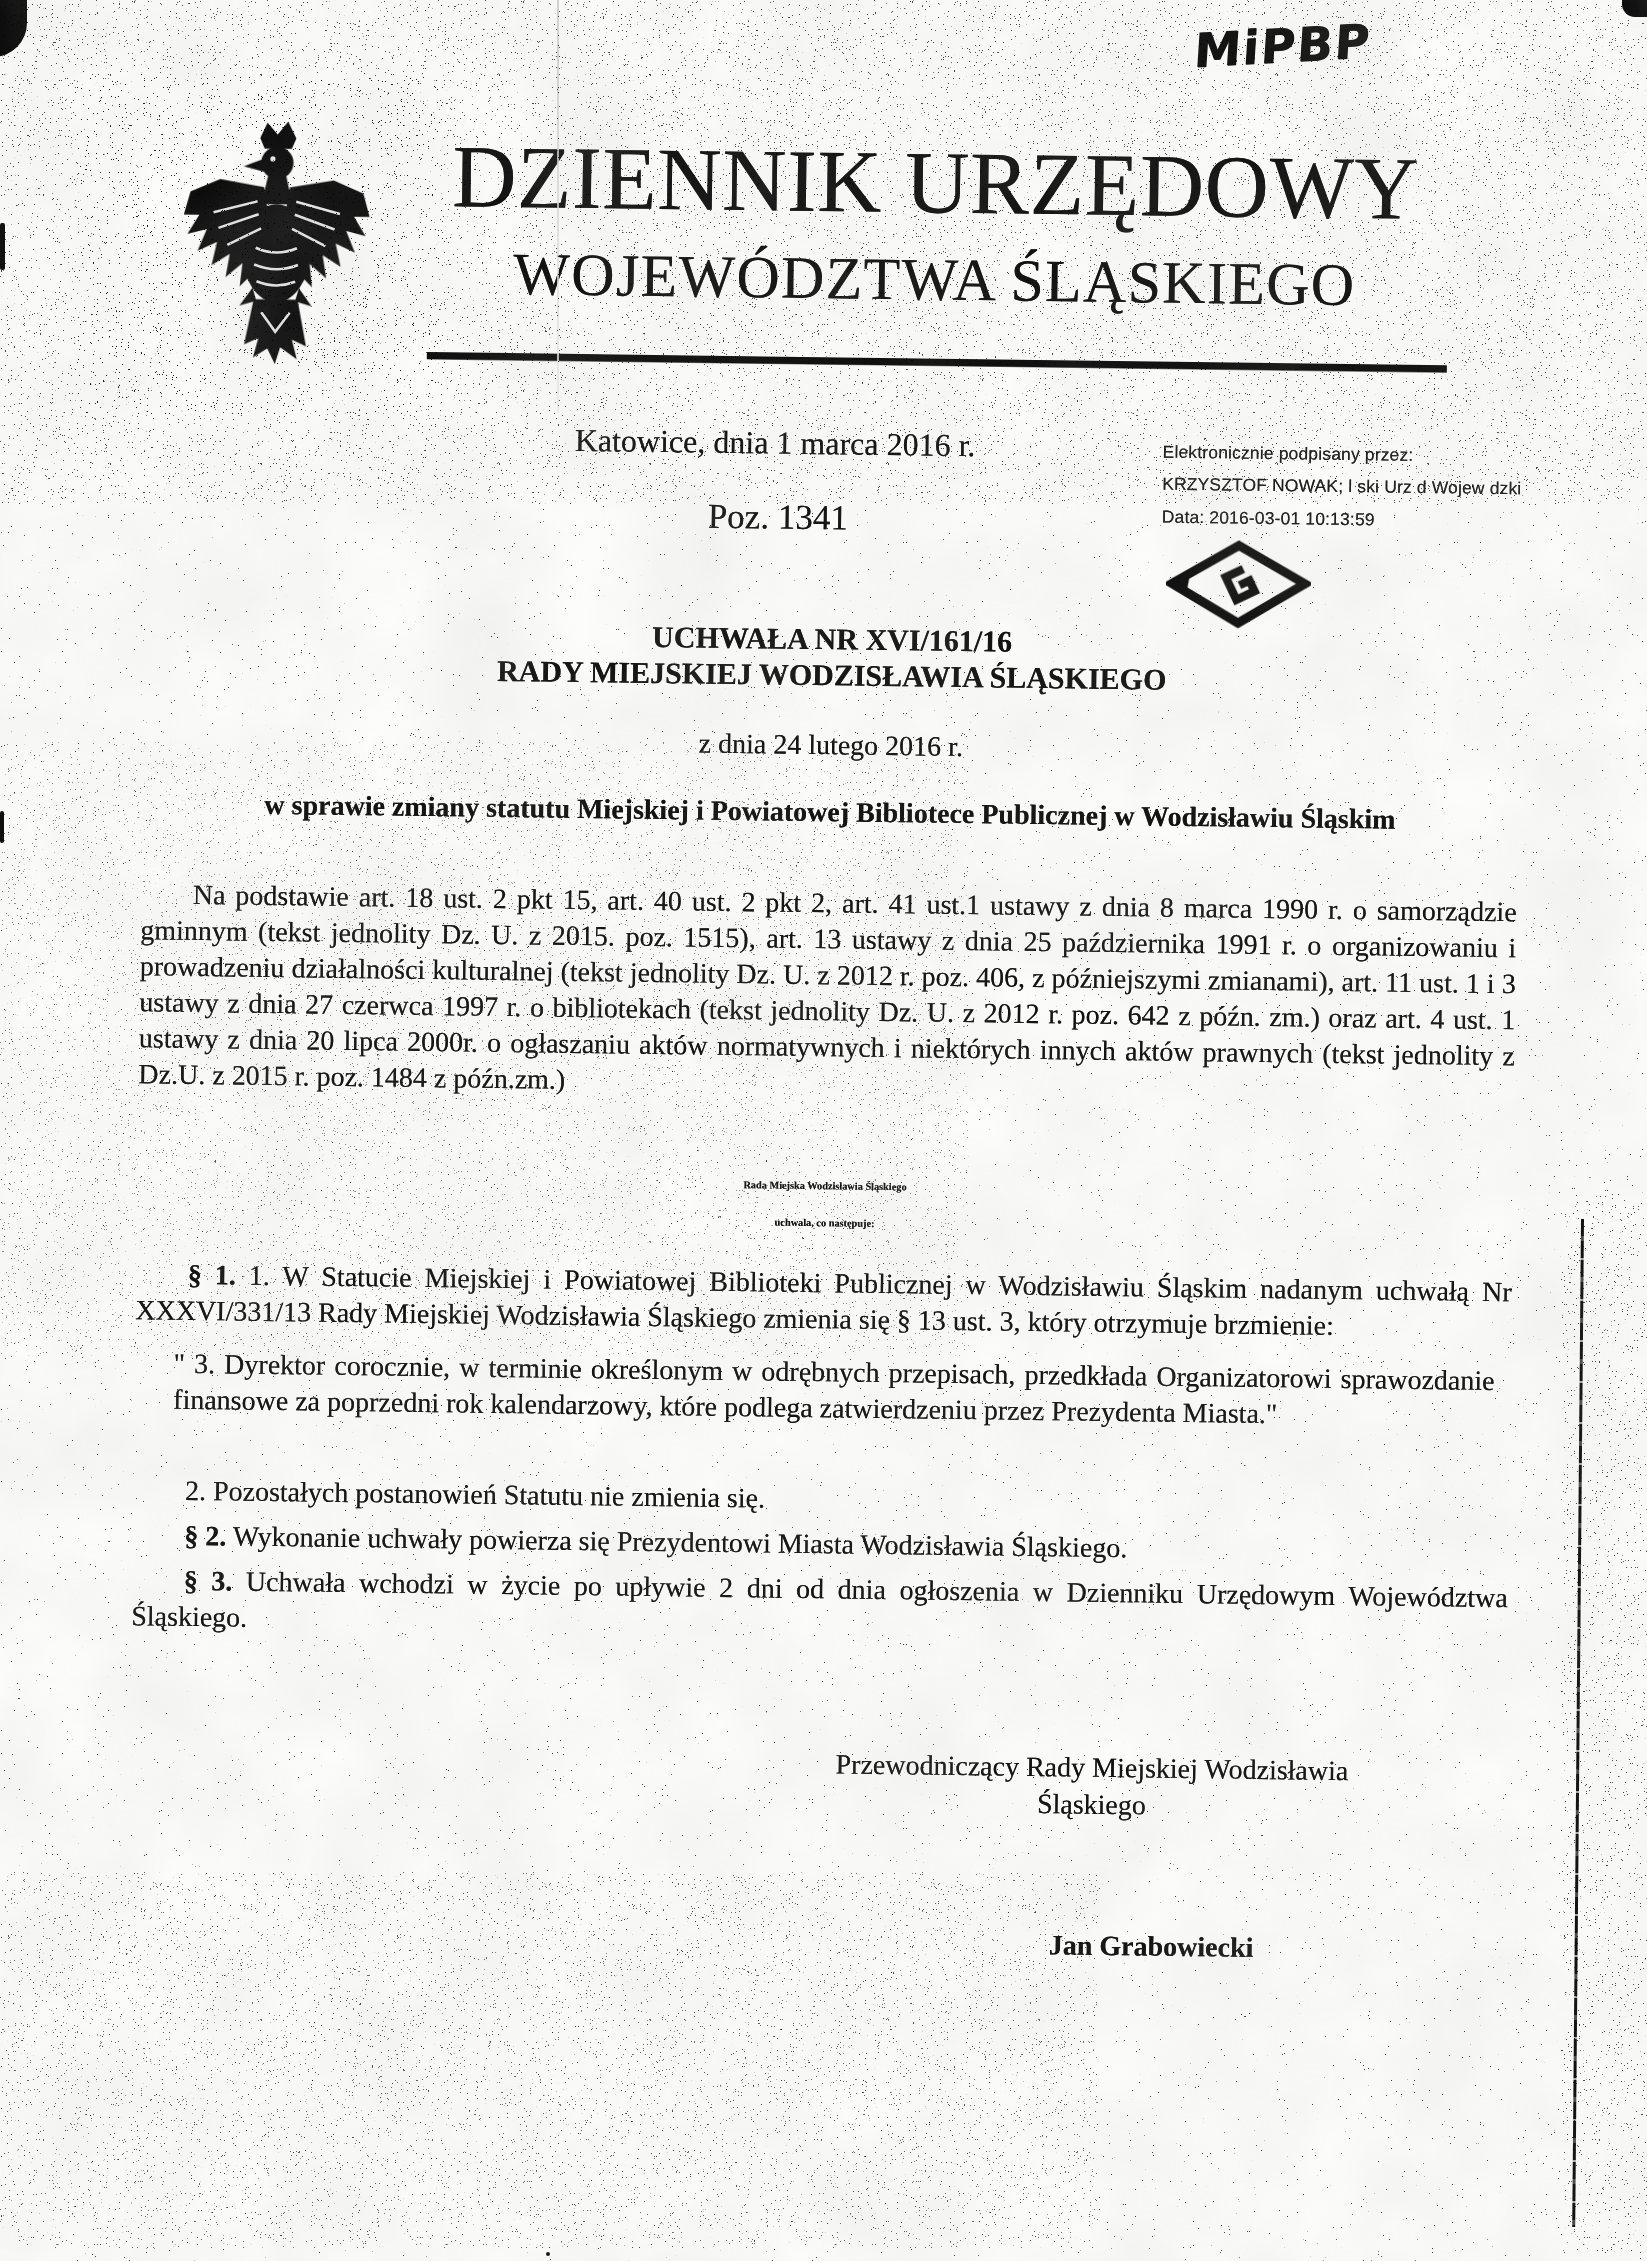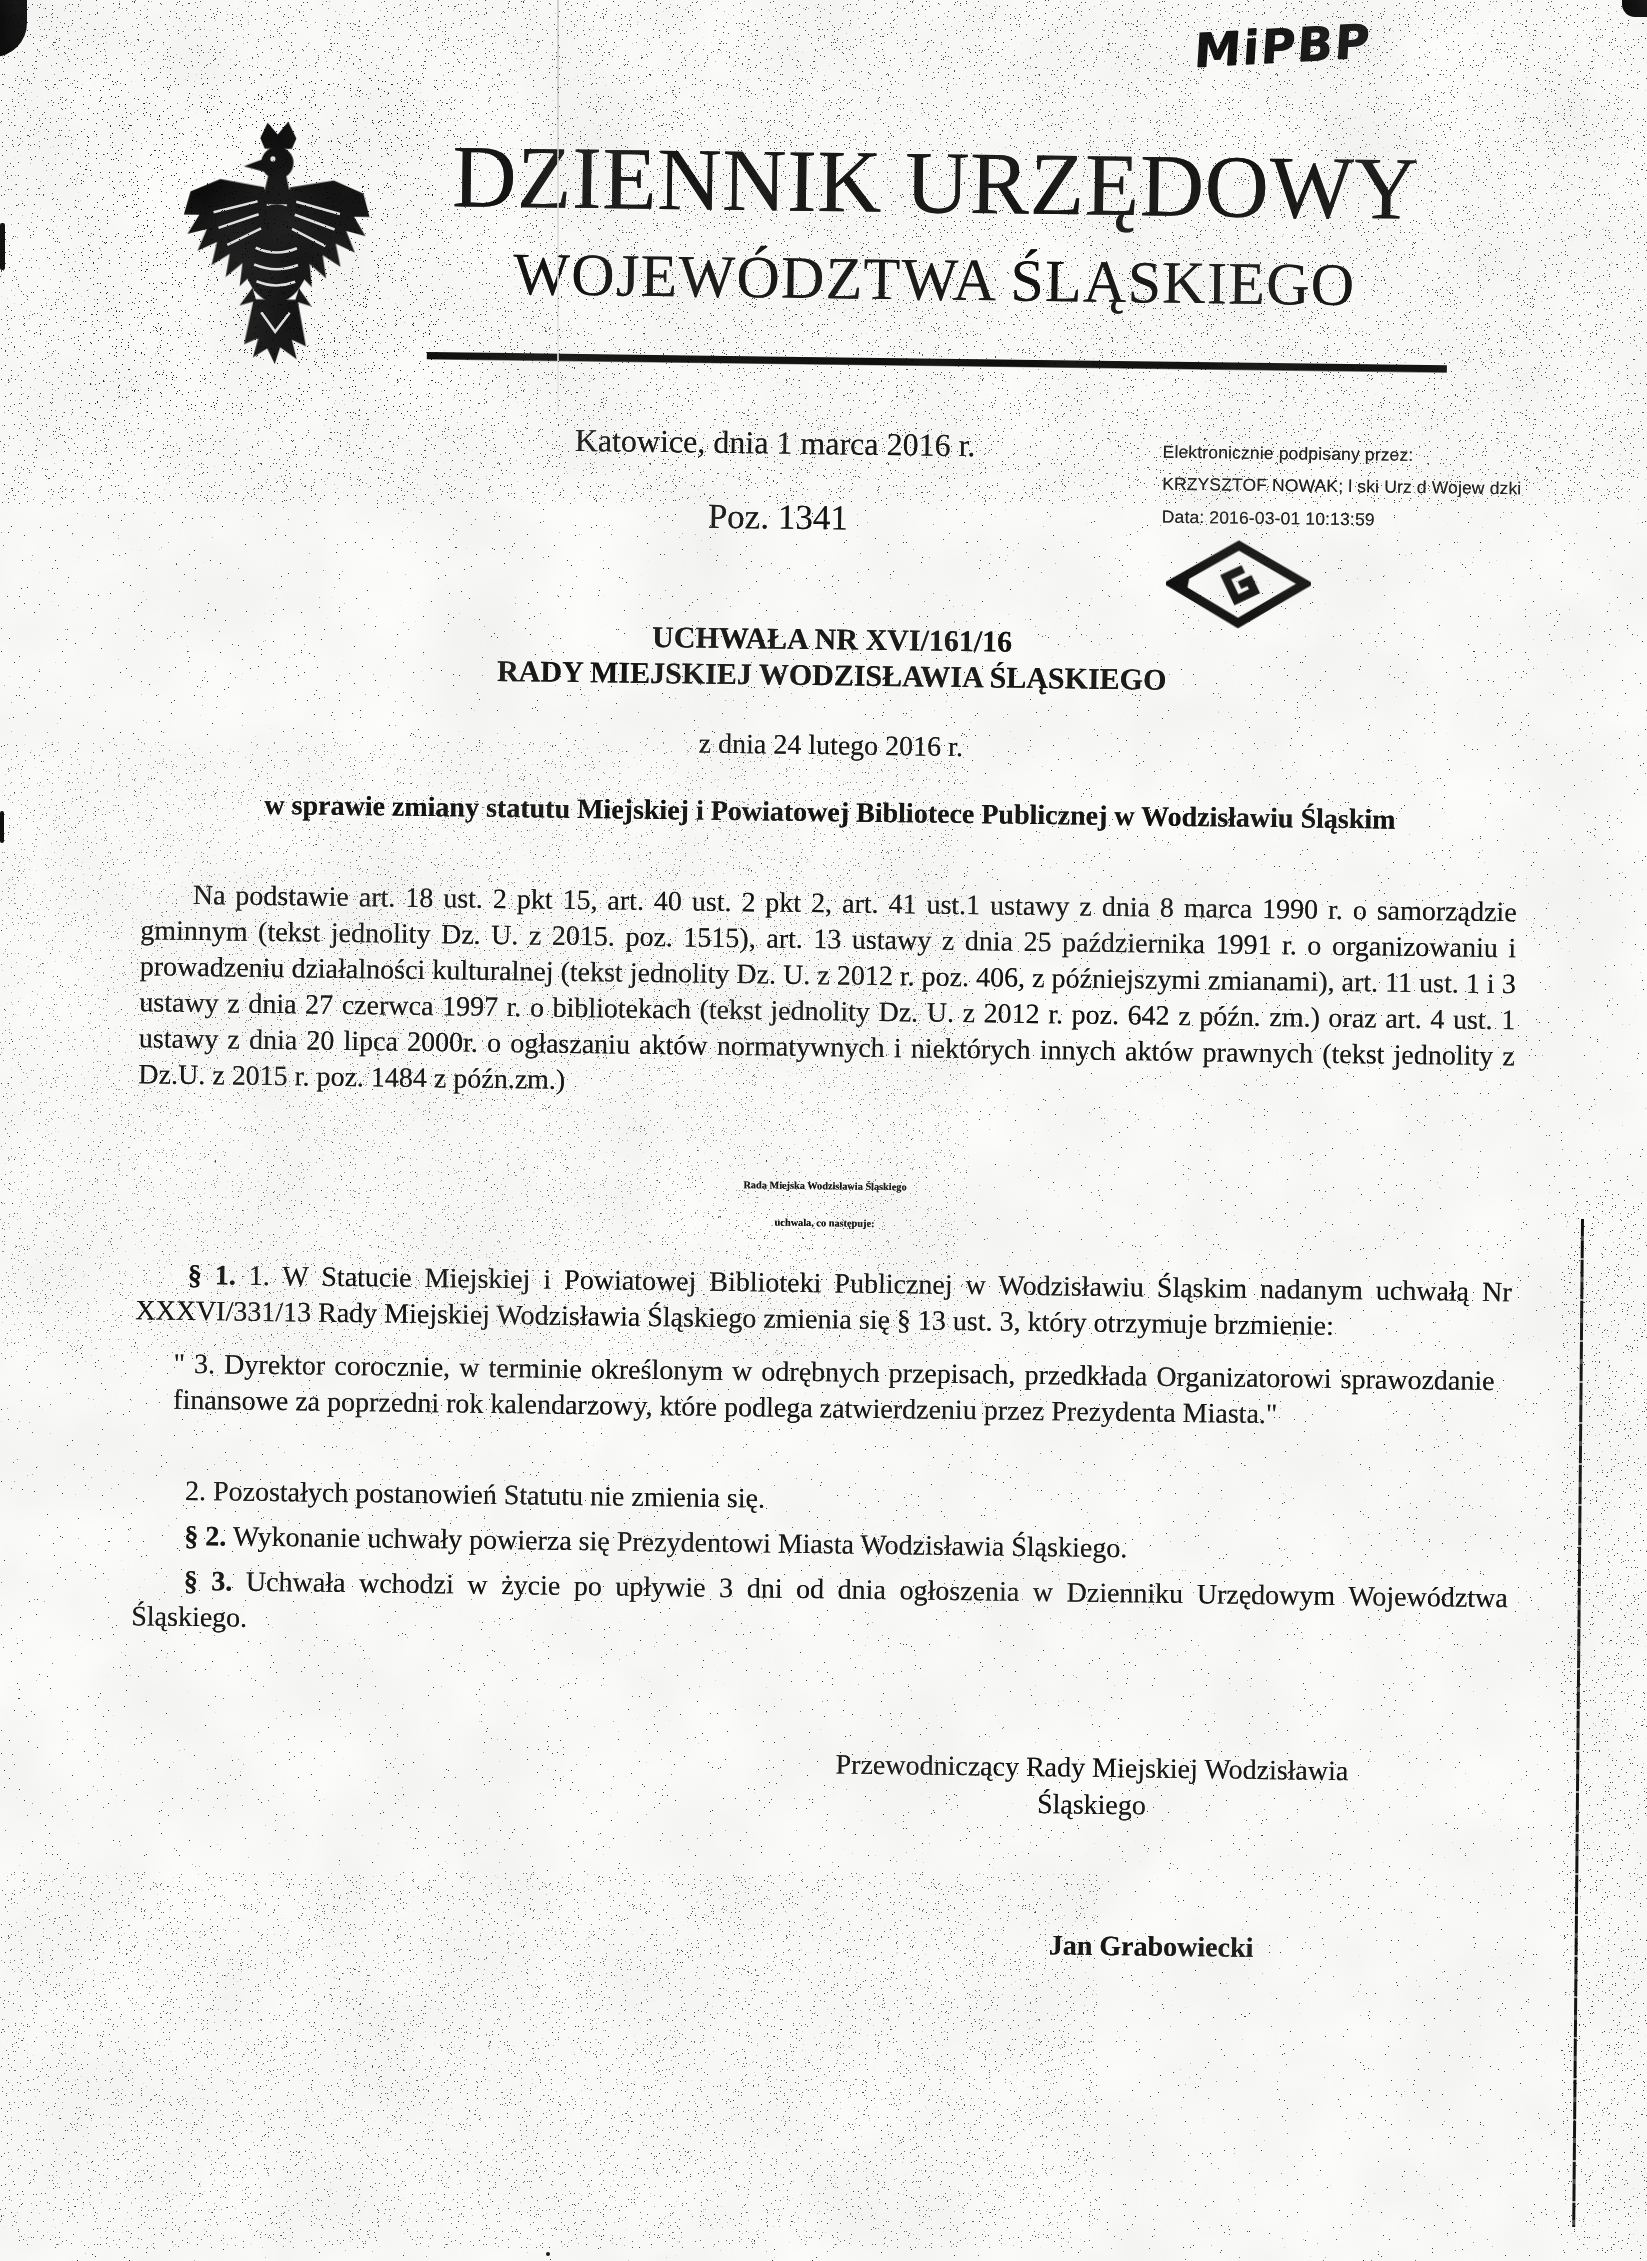--- a/index.html
+++ b/index.html
@@ -170,21 +170,21 @@
 
     <div class="abs col body-par point2 ink">2. Pozostałych postanowień Statutu nie zmienia się.</div>
 
     <div class="abs col body-par par2 ink">
       <span class="bold">§ 2.</span>
       <span>Wykonanie uchwały powierza się Prezydentowi Miasta Wodzisławia Śląskiego.</span>
     </div>
 
     <div class="abs col body-par par3 ink">
       <span class="bold">§ 3.</span>
-      <span>Uchwała wchodzi w życie po upływie 3 dni od dnia ogłoszenia w Dzienniku Urzędowym Województwa Śląskiego.</span>
+      <span>Uchwała wchodzi w życie po upływie 2 dni od dnia ogłoszenia w Dzienniku Urzędowym Województwa Śląskiego.</span>
     </div>
 
     <div class="abs sig-title ink">
       <div>Przewodniczący Rady Miejskiej Wodzisławia</div>
       <div>Śląskiego</div>
     </div>
 
     <div class="abs sig-name ink">Jan Grabowiecki</div>
 
   </div>

